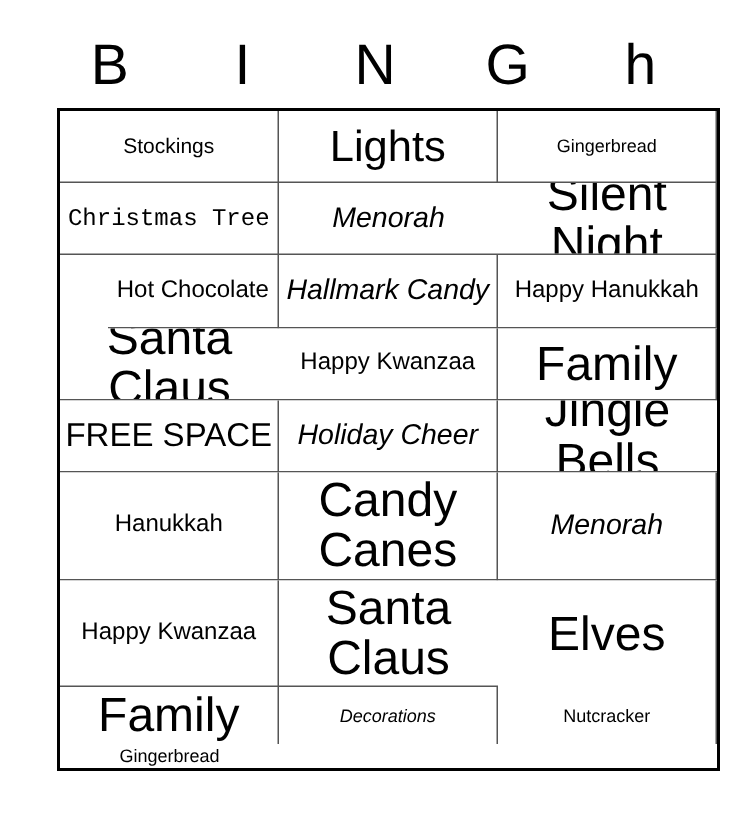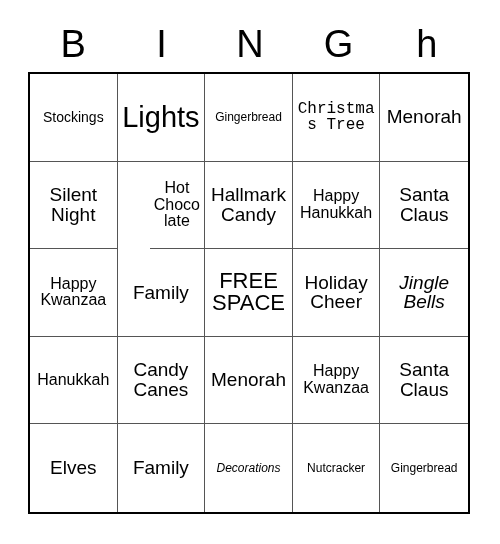--- a/index.html
+++ b/index.html
@@ -40,29 +40,29 @@
     line-height: 44px;
     font-weight: 400;
     color: #000000;
     letter-spacing: 0px;
     user-select: none;
   }
 
   
   #bingo-grid {
     position: absolute;
-    left: 28px;
+    left: 38px;
     top: 72px;
     width: 442px;
     height: 442px;
     box-sizing: border-box;
     border: 2px solid #000000;
     background: #ffffff;
     display: grid;
-    grid-template-columns: repeat(5, 1fr);
+    grid-template-columns: repeat(3, 1fr);
     grid-template-rows: repeat(5, 1fr);
   }
 
   .cell {
     box-sizing: border-box;
     border-right: 1px solid #555555;
     border-bottom: 1px solid #555555;
     display: flex;
     align-items: center;
     justify-content: center;
@@ -82,23 +82,23 @@
     font-weight: 400;
     color: #000000;
     word-wrap: break-word;
     user-select: none;
   }
 
   
   .fs-xs   { font-size: 12px; }
   .fs-sm   { font-size: 14px; }
   .fs-md   { font-size: 16px; }
-  .fs-lg   { font-size: 19px; }
+  .fs-lg   { font-size: 19px; font-style: italic; }
   .fs-xl   { font-size: 22px; }
-  .fs-xxl  { font-size: 19px; }
+  .fs-xxl  { font-size: 32px; }
   .fs-huge { font-size: 29px; }
 </style>
 </head>
 <body>
 
 <div id="card-root" style="background: rgb(255, 255, 255);">
 
   <div id="header-row">
     <div class="header-letter">B</div>
     <div class="header-letter">I</div>
@@ -146,21 +146,21 @@
       </div>
     <div class="cell row-3 col-2" style="border-right-color: rgb(85, 85, 85); border-bottom-color: rgb(85, 85, 85);">
         <span class="cell-text fs-xxl">Family</span>
       </div>
     <div class="cell row-3 col-3" style="border-right-color: rgb(85, 85, 85); border-bottom-color: rgb(85, 85, 85);">
         <span class="cell-text fs-xl">FREE SPACE</span>
       </div>
     <div class="cell row-3 col-4" style="border-right-color: rgb(85, 85, 85); border-bottom-color: rgb(85, 85, 85);">
         <span class="cell-text fs-lg">Holiday Cheer</span>
       </div>
-    <div class="cell row-3 col-5" style="border-right-color: rgb(85, 85, 85); border-bottom-color: rgb(85, 85, 85); font-style: italic;">
+    <div class="cell row-3 col-5" style="border-right-color: rgb(85, 85, 85); border-bottom-color: rgb(85, 85, 85);">
         <span class="cell-text fs-xxl">Jingle Bells</span>
       </div>
 
     <div class="cell row-4 col-1" style="border-right-color: rgb(85, 85, 85); border-bottom-color: rgb(85, 85, 85);">
         <span class="cell-text fs-md">Hanukkah</span>
       </div>
     <div class="cell row-4 col-2" style="border-right-color: rgb(85, 85, 85); border-bottom-color: rgb(85, 85, 85);">
         <span class="cell-text fs-xxl">Candy Canes</span>
       </div>
     <div class="cell row-4 col-3" style="border-right-color: rgb(85, 85, 85); border-bottom-color: rgb(85, 85, 85);">

